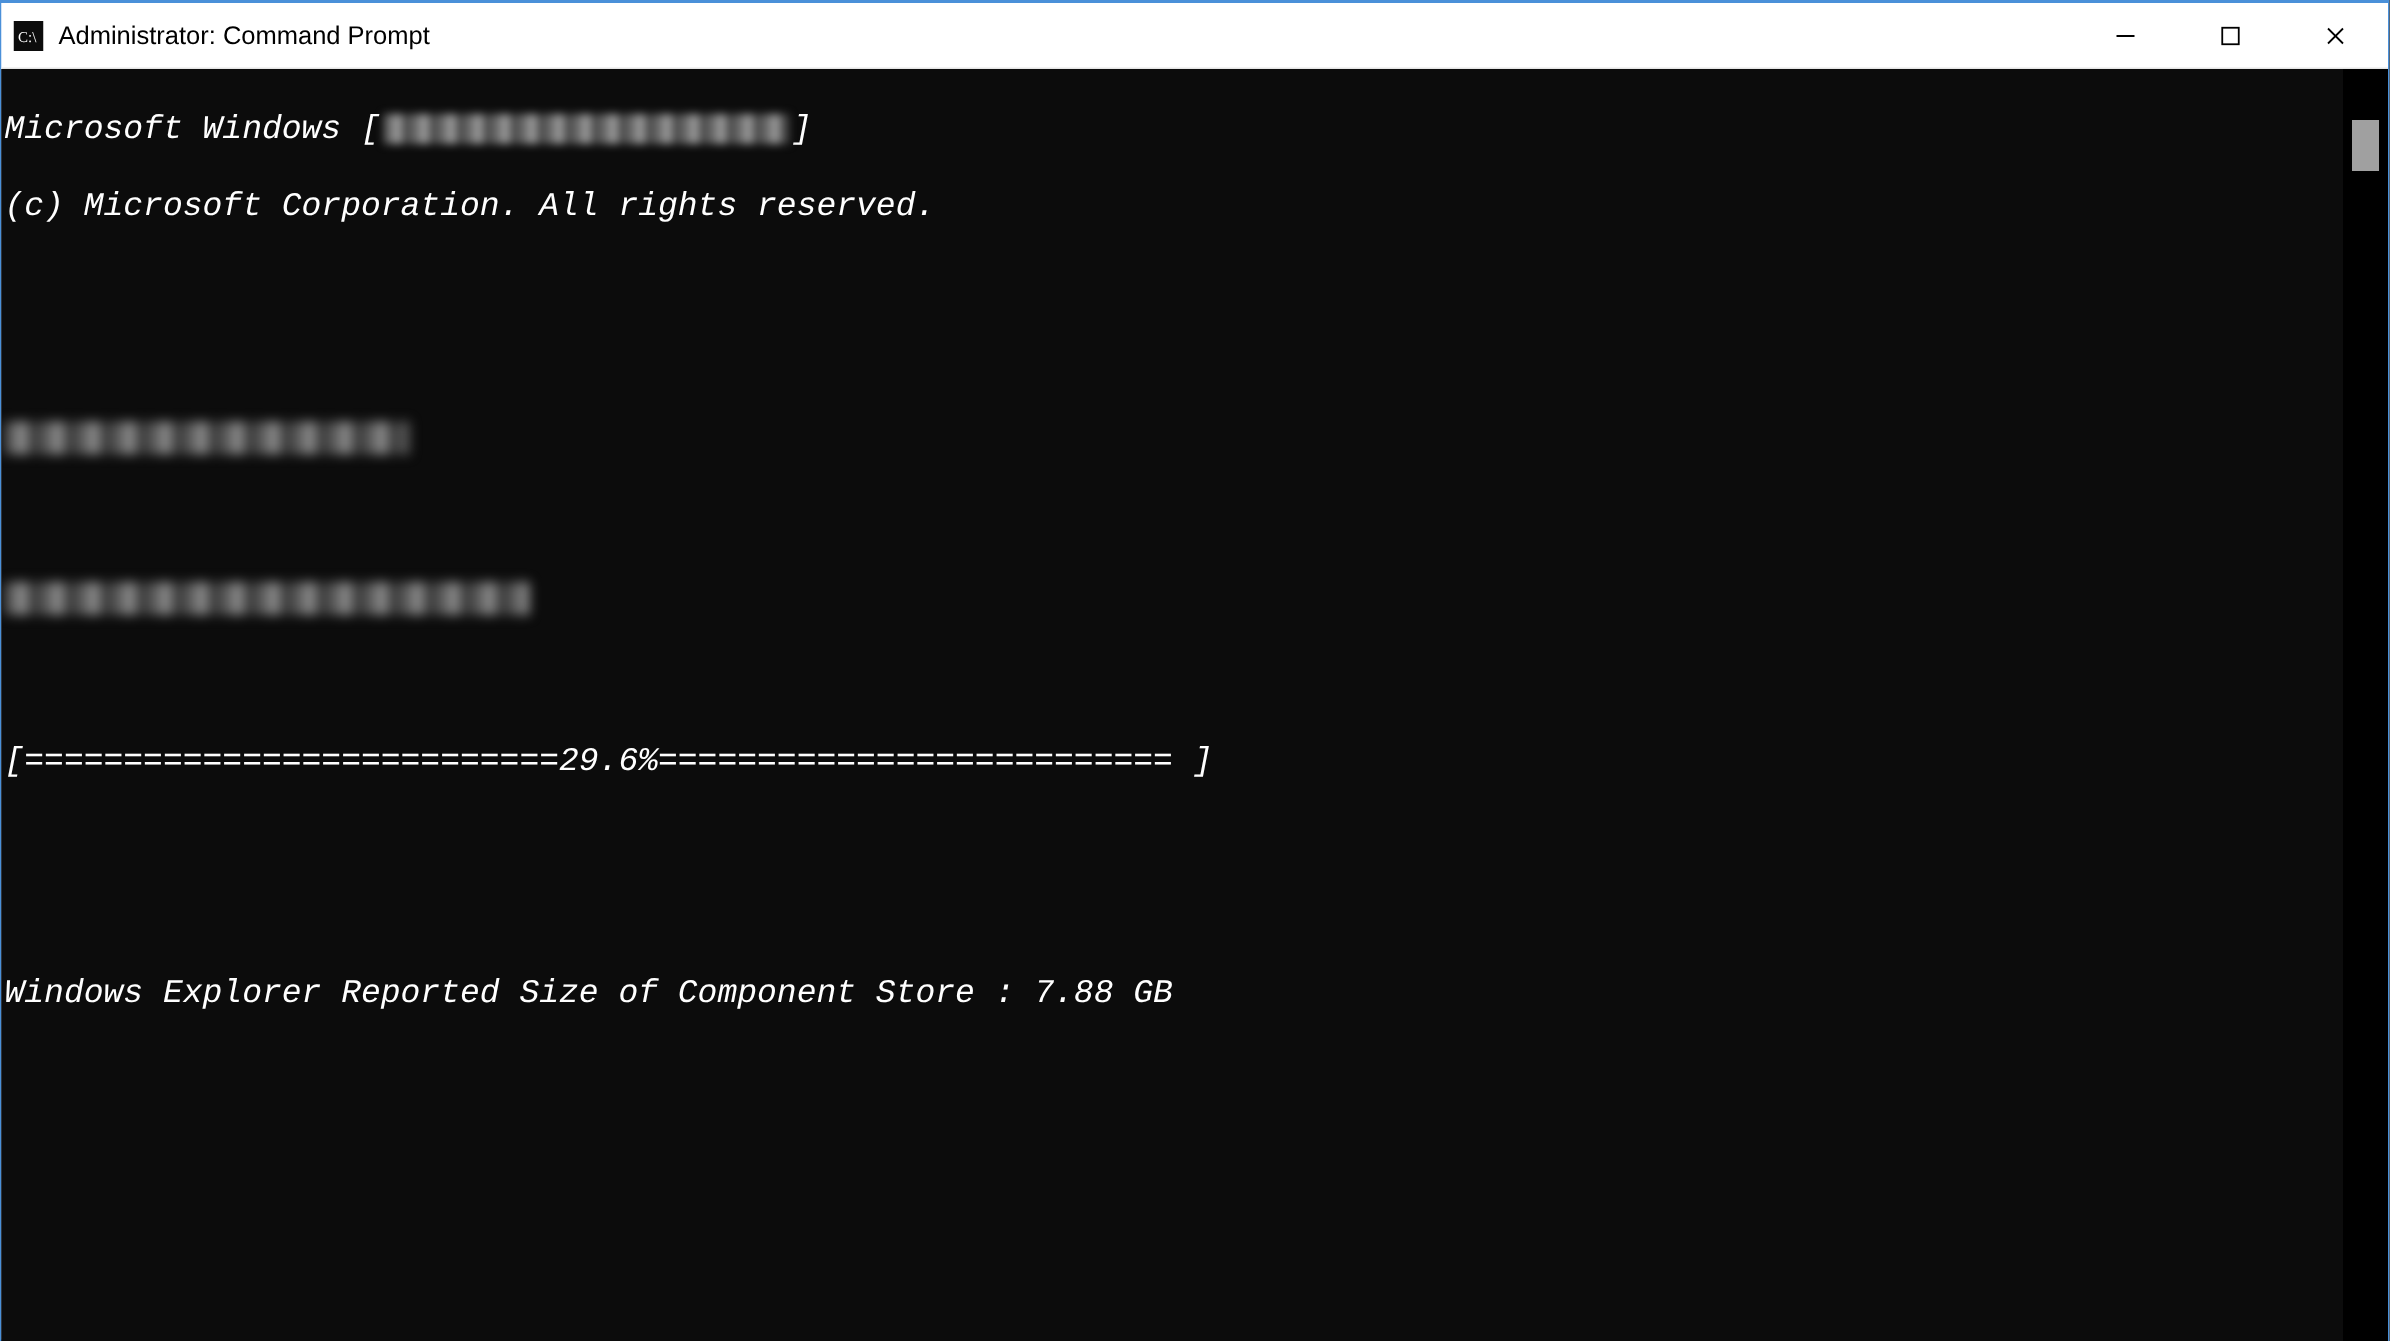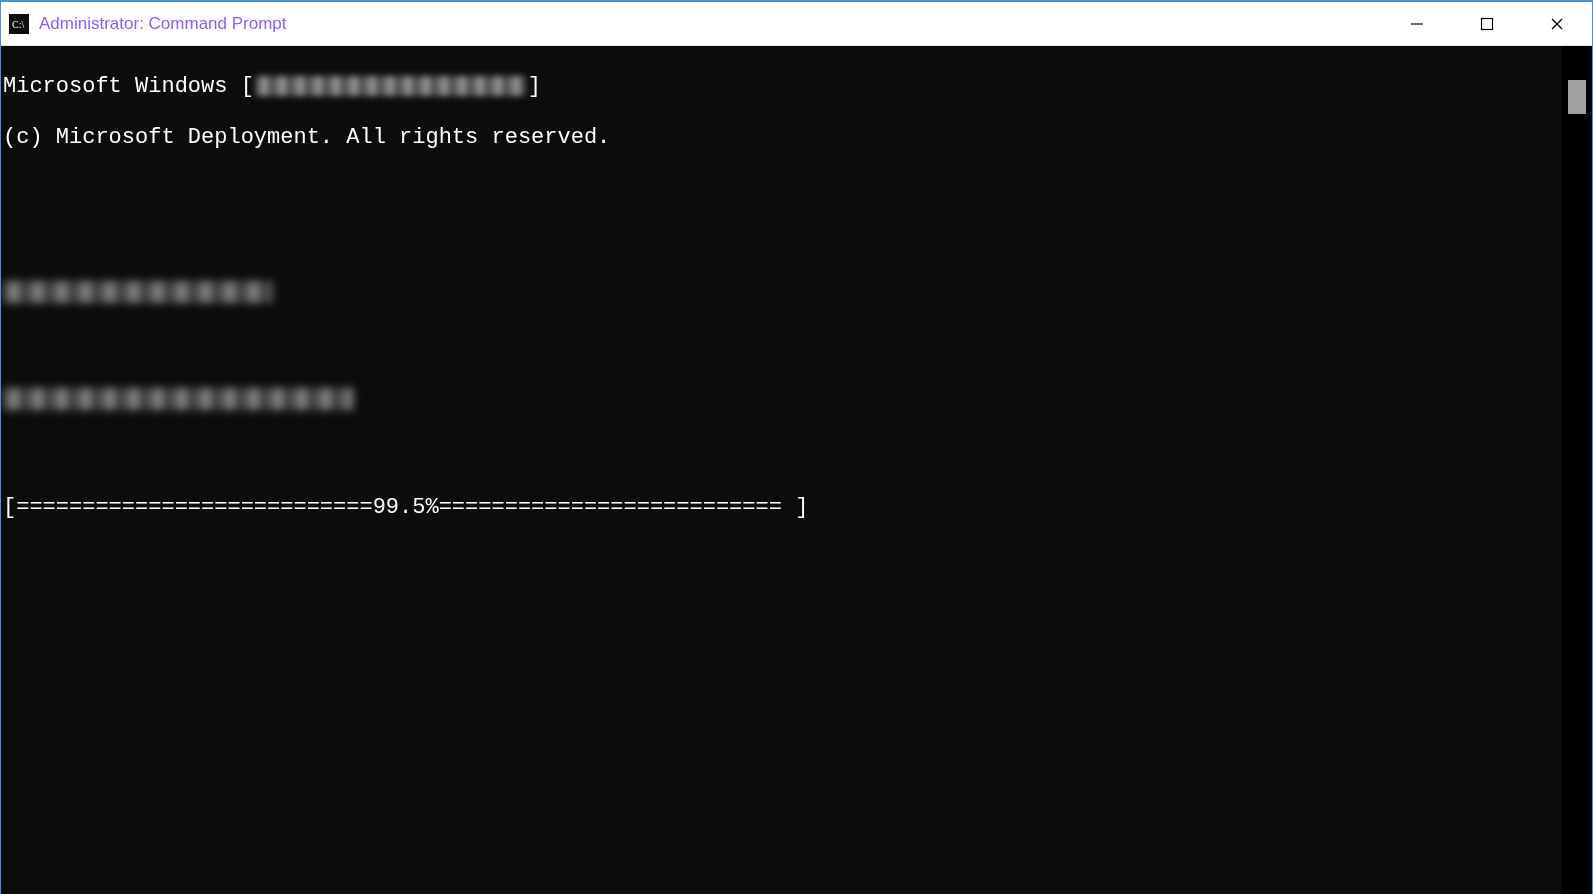--- a/index.html
+++ b/index.html
@@ -9,35 +9,35 @@
     display: flex; flex-direction: column;
   }
   .titlebar {
     height: 44px; background: #fff; display: flex; align-items: center; padding-left: 8px;
     border-bottom: 1px solid #e5e5e5;
   }
   .app-icon {
     width: 20px; height: 20px; margin-right: 10px; display:inline-block;
   }
   .app-icon svg { width: 20px; height: 20px; }
-  .title-text { font-size: 17px; color: #8b5cf6; font-weight: 400; }
+  .title-text { font-size: 17px; color: #000000; font-weight: 400; }
   .win-controls { margin-left: auto; display: flex; }
   .win-btn {
     width: 70px; height: 44px; display:flex; align-items:center; justify-content:center;
     font-size: 14px; color:#000; background:transparent; border:none; cursor:pointer;
   }
   .win-btn svg { width: 14px; height: 14px; stroke:#000; stroke-width:1.2; fill:none; }
   .win-btn.close svg { width:12px; height:12px; }
   .terminal-wrap { flex:1; display:flex; background:#000; position:relative; }
   .terminal {
     flex:1; background:#0c0c0c; color:#fff; font-family: Consolas, "Courier New", monospace;
     font-size: 22px; line-height: 1.17; padding: 2px 2px 2px 2px; white-space: pre; overflow:hidden;
     font-weight: 500;
   }
-  .terminal .line { min-height: 26px; }
+  .terminal .line { min-height: 26px; font-style: italic; }
   .redacted {
     display:inline-block; vertical-align: middle; height: 20px;
     background: repeating-linear-gradient(90deg, #6a6a6a 0 6px, #9a9a9a 6px 12px, #4a4a4a 12px 18px);
     filter: blur(3px); margin: 0 2px;
   }
   .redacted-line {
     display:inline-block; height: 22px;
     background: repeating-linear-gradient(90deg, #5a5a5a 0 8px, #8a8a8a 8px 16px, #3a3a3a 16px 24px);
     filter: blur(4px);
   }
@@ -77,30 +77,31 @@
             <line x1="1" y1="1" x2="11" y2="11"></line>
             <line x1="11" y1="1" x2="1" y2="11"></line>
           </svg>
       </button>
     </div>
   </div>
 
   <div class="terminal-wrap">
     <div class="terminal">
 <div class="line"><span>Microsoft Windows [</span><span class="redacted" style="width:270px"></span><span>]</span></div>
-<div class="line">(c) Microsoft Deployment. All rights reserved.</div>
+<div class="line">(c) Microsoft Corporation. All rights reserved.</div>
 <div class="line">&nbsp;</div>
 <div class="line">&nbsp;</div>
 <div class="line"><span class="redacted-line" style="width:270px"></span></div>
 <div class="line">&nbsp;</div>
 <div class="line"><span class="redacted-line" style="width:350px"></span></div>
 <div class="line">&nbsp;</div>
-<div class="line">[===========================99.5%========================== ] </div>
+<div class="line">[===========================29.6%========================== ] </div>
 <div class="line">&nbsp;</div>
 <div class="line">&nbsp;</div>
+<div class="line">Windows Explorer Reported Size of Component Store : 7.88 GB</div>
 <div class="line">&nbsp;</div>
 
 
 
 
 
 
 
 
 

